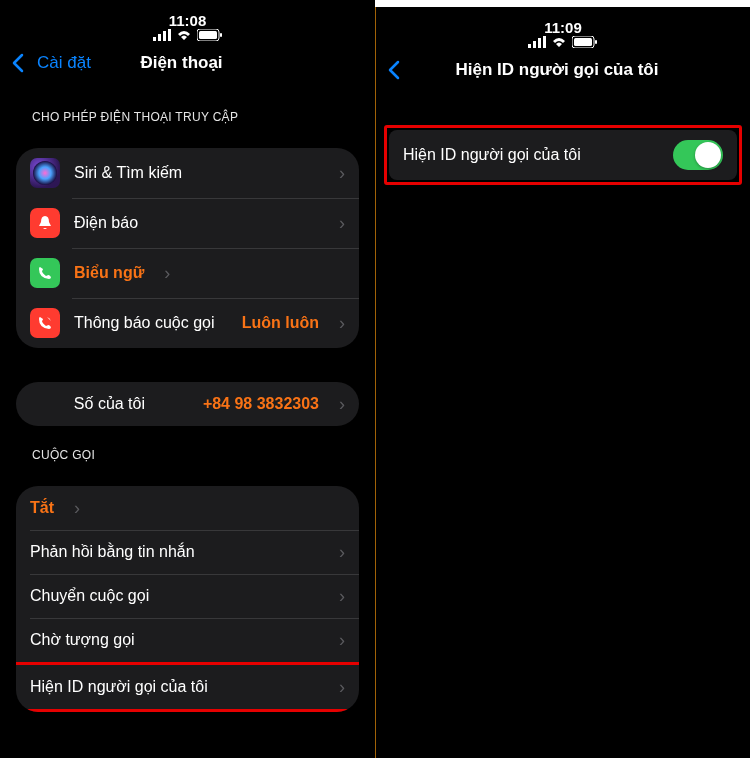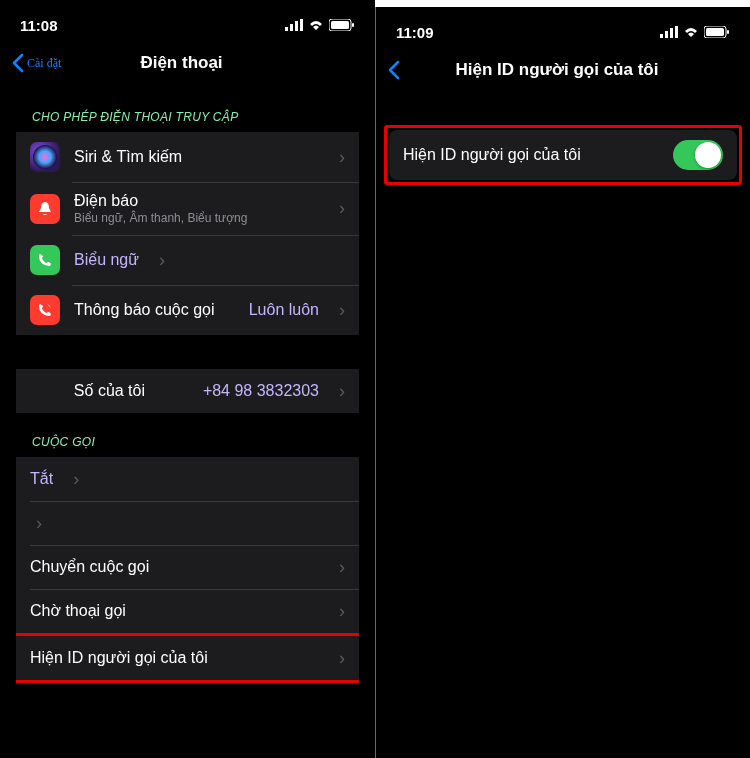--- a/index.html
+++ b/index.html
@@ -20,58 +20,57 @@
     .phone + .phone { border-left: 1px solid #a16207; margin-top: 7px; }
     .status-bar {
       display: flex;
       justify-content: space-between;
       align-items: center;
       padding: 12px 20px 6px;
       height: 44px;
       color: #fff;
       font-size: 15px;
       font-weight: 600;
+      flex-direction: column;
     }
     .status-icons { display: flex; align-items: center; gap: 5px; }
     .nav-header {
       display: flex;
       align-items: center;
       padding: 8px 12px 14px;
       position: relative;
       height: 44px;
     }
     .back-btn {
       display: flex;
       align-items: center;
       color: #0a84ff;
-      font-size: 12px;
-      gap: 3px;
+      font-size: 17px;
+      gap: 13px;
       z-index: 2;
-      font-family: Liberation Serif, serif;
     }
     .nav-title {
       position: absolute;
       left: 0; right: 12px;
       text-align: center;
       color: #fff;
       font-size: 17px;
       font-weight: 600;
     }
     .content { padding: 0 16px; }
     .section-header {
-      color: #86efac;
+      color: #e5e5e5;
       font-size: 12px;
-      padding: 22px 16px 8px;
+      padding: 22px 16px 24px;
       text-transform: uppercase;
       letter-spacing: 0.3px;
-      font-style: italic;
     }
     .list-group {
       background: #1c1c1e;
-      border-radius: 1px;
+      border-radius: 22px;
       overflow: hidden;
     }
     .list-row {
       display: flex;
       align-items: center;
       padding: 10px 14px;
       min-height: 44px;
       gap: 14px;
       position: relative;
     }
@@ -88,21 +87,21 @@
       width: 30px; height: 30px;
       border-radius: 7px;
       display: flex;
       align-items: center;
       justify-content: center;
       flex-shrink: 0;
     }
     .row-body { flex: 1; display: flex; flex-direction: column; }
     .row-label { color: #fff; font-size: 16px; }
     .row-sub { color: #8e8e93; font-size: 12px; margin-top: 1px; }
-    .row-detail { color: #c4b5fd; font-size: 16px; }
+    .row-detail { color: #f97316; font-size: 16px; font-weight: bold; }
     .chevron { color: #5a5a5e; font-size: 18px; margin-left: 6px; }
     .single-group { margin-top: 34px; text-align: center; }
     .siri-bg { background: radial-gradient(circle at 30% 30%, #7a4bd8, #2d1654 70%); }
     .notif-bg { background: #ff3b30; }
     .incoming-bg { background: #34c759; }
     .announce-bg { background: #ff3b30; }
     .toggle {
       width: 50px; height: 30px;
       background: #34c759;
       border-radius: 15px;
@@ -190,21 +189,20 @@
       </div>
 
       <div class="list-row">
         <div class="icon-wrap notif-bg">
           <svg width="18" height="18" viewBox="0 0 18 18">
               <path d="M9 2 Q13 2 13 8 L15 12 L3 12 L5 8 Q5 2 9 2 M7 14 Q9 16 11 14" fill="#fff"></path>
             </svg>
         </div>
         <div class="row-body">
           <span class="row-label">Điện báo</span>
-          <span class="row-sub">Biểu ngữ, Âm thanh, Biểu tượng</span>
         </div>
         <span class="chevron">›</span>
       </div>
 
       <div class="list-row">
         <div class="icon-wrap incoming-bg">
           <svg width="18" height="18" viewBox="0 0 18 18">
               <path d="M4 3 Q3 3 3 5 Q3 14 13 15 Q15 15 15 13 L13 11 Q12 11 10 12 Q6 9 6 7 Q7 6 7 5 Z" fill="#fff"></path>
             </svg>
         </div>
@@ -237,31 +235,34 @@
     </div>
 
     <div class="section-header">CUỘC GỌI</div>
 
     <div class="list-group">
       <div class="list-row no-icon">
         <span class="row-detail">Tắt</span>
         <span class="chevron">›</span>
       </div>
       <div class="list-row no-icon">
+        <div class="row-body">
+            <span class="row-label">Phản hồi bằng tin nhắn</span>
+          </div>
         <span class="chevron">›</span>
       </div>
       <div class="list-row no-icon">
         <div class="row-body">
             <span class="row-label">Chuyển cuộc gọi</span>
           </div>
         <span class="chevron">›</span>
       </div>
       <div class="list-row no-icon">
         <div class="row-body">
-            <span class="row-label">Chờ thoại gọi</span>
+            <span class="row-label">Chờ tượng gọi</span>
           </div>
         <span class="chevron">›</span>
       </div>
       <div class="phone1-bottom-highlight">
         <div class="list-row no-icon">
           <div class="row-body">
               <span class="row-label">Hiện ID người gọi của tôi</span>
             </div>
           <span class="chevron">›</span>
         </div>

